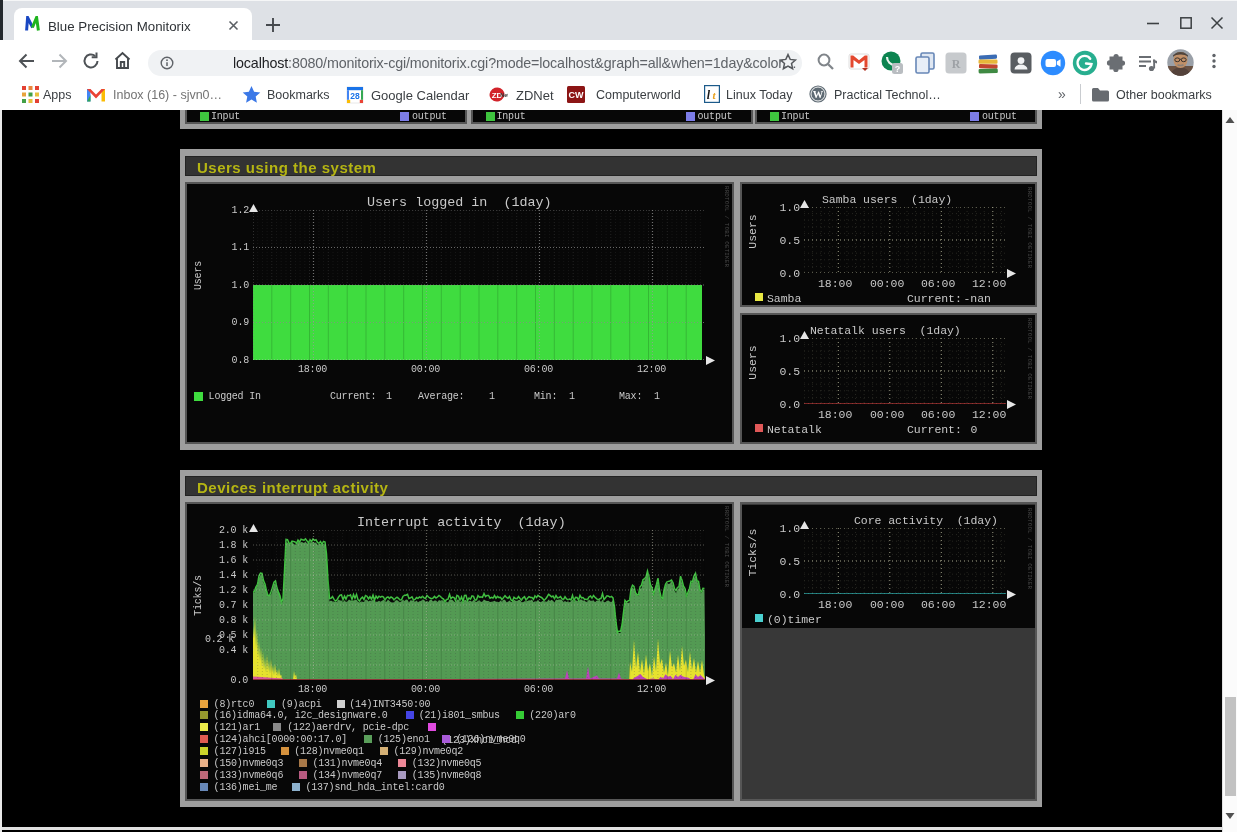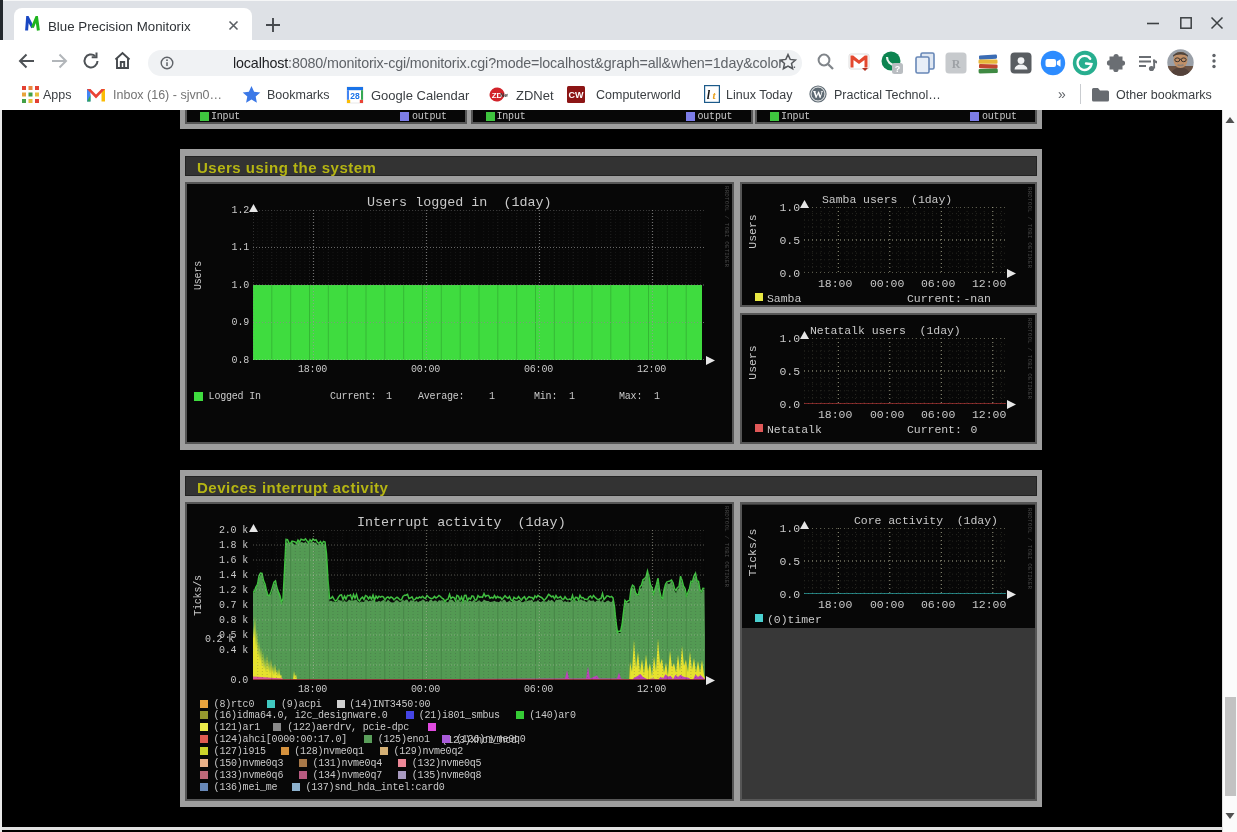--- a/index.html
+++ b/index.html
@@ -704,21 +704,21 @@
 <div class="abs mono g10" style="left:213.6px;top:588.5px;">(8)rtc0</div>
 <div class="sqs" style="left:267.3px;top:589.5px;background:#40c8c0;"></div>
 <div class="abs mono g10" style="left:281px;top:588.5px;text-align:right;">(9)acpi</div>
 <div class="sqs" style="left:337.4px;top:589.5px;background:#d0d0d0;"></div>
 <div class="abs mono g10" style="left:349.2px;top:588.5px;">(14)INT3450:00</div>
 <div class="sqs" style="left:199.5px;top:601.4px;background:#96992e;"></div>
 <div class="abs mono g10" style="left:213.6px;top:600.4px;">(16)idma64.0, i2c_designware.0</div>
 <div class="sqs" style="left:405.5px;top:601.4px;background:#4545e5;"></div>
 <div class="abs mono g10" style="left:418.7px;top:600.4px;">(21)i801_smbus</div>
 <div class="sqs" style="left:516px;top:601.4px;background:#35cc35;"></div>
-<div class="abs mono g10" style="left:529.3px;top:600.4px;">(140)ar0</div>
+<div class="abs mono g10" style="left:529.3px;top:600.4px;">(220)ar0</div>
 <div class="sqs" style="left:199.5px;top:613.3px;background:#eded4a;"></div>
 <div class="abs mono g10" style="left:213.6px;top:612.3px;">(121)ar1</div>
 <div class="sqs" style="left:273.4px;top:613.3px;background:#8a8a8a;"></div>
 <div class="abs mono g10" style="left:287.3px;top:612.3px;">(122)aerdrv, pcie-dpc</div>
 <div class="sqs" style="left:428.1px;top:613.3px;background:#e04ae0;"></div>
 <div class="abs mono g10" style="left:441.5px;top:625px;">(123)xhci_hcd</div>
 <div class="sqs" style="left:199.5px;top:625.1999999999999px;background:#e05c50;"></div>
 <div class="abs mono g10" style="left:213.6px;top:624.1999999999999px;">(124)ahci[0000:00:17.0]</div>
 <div class="sqs" style="left:363.8px;top:625.1999999999999px;background:#5a9e5a;"></div>
 <div class="abs mono g10" style="left:377.7px;top:624.1999999999999px;">(125)eno1</div>

